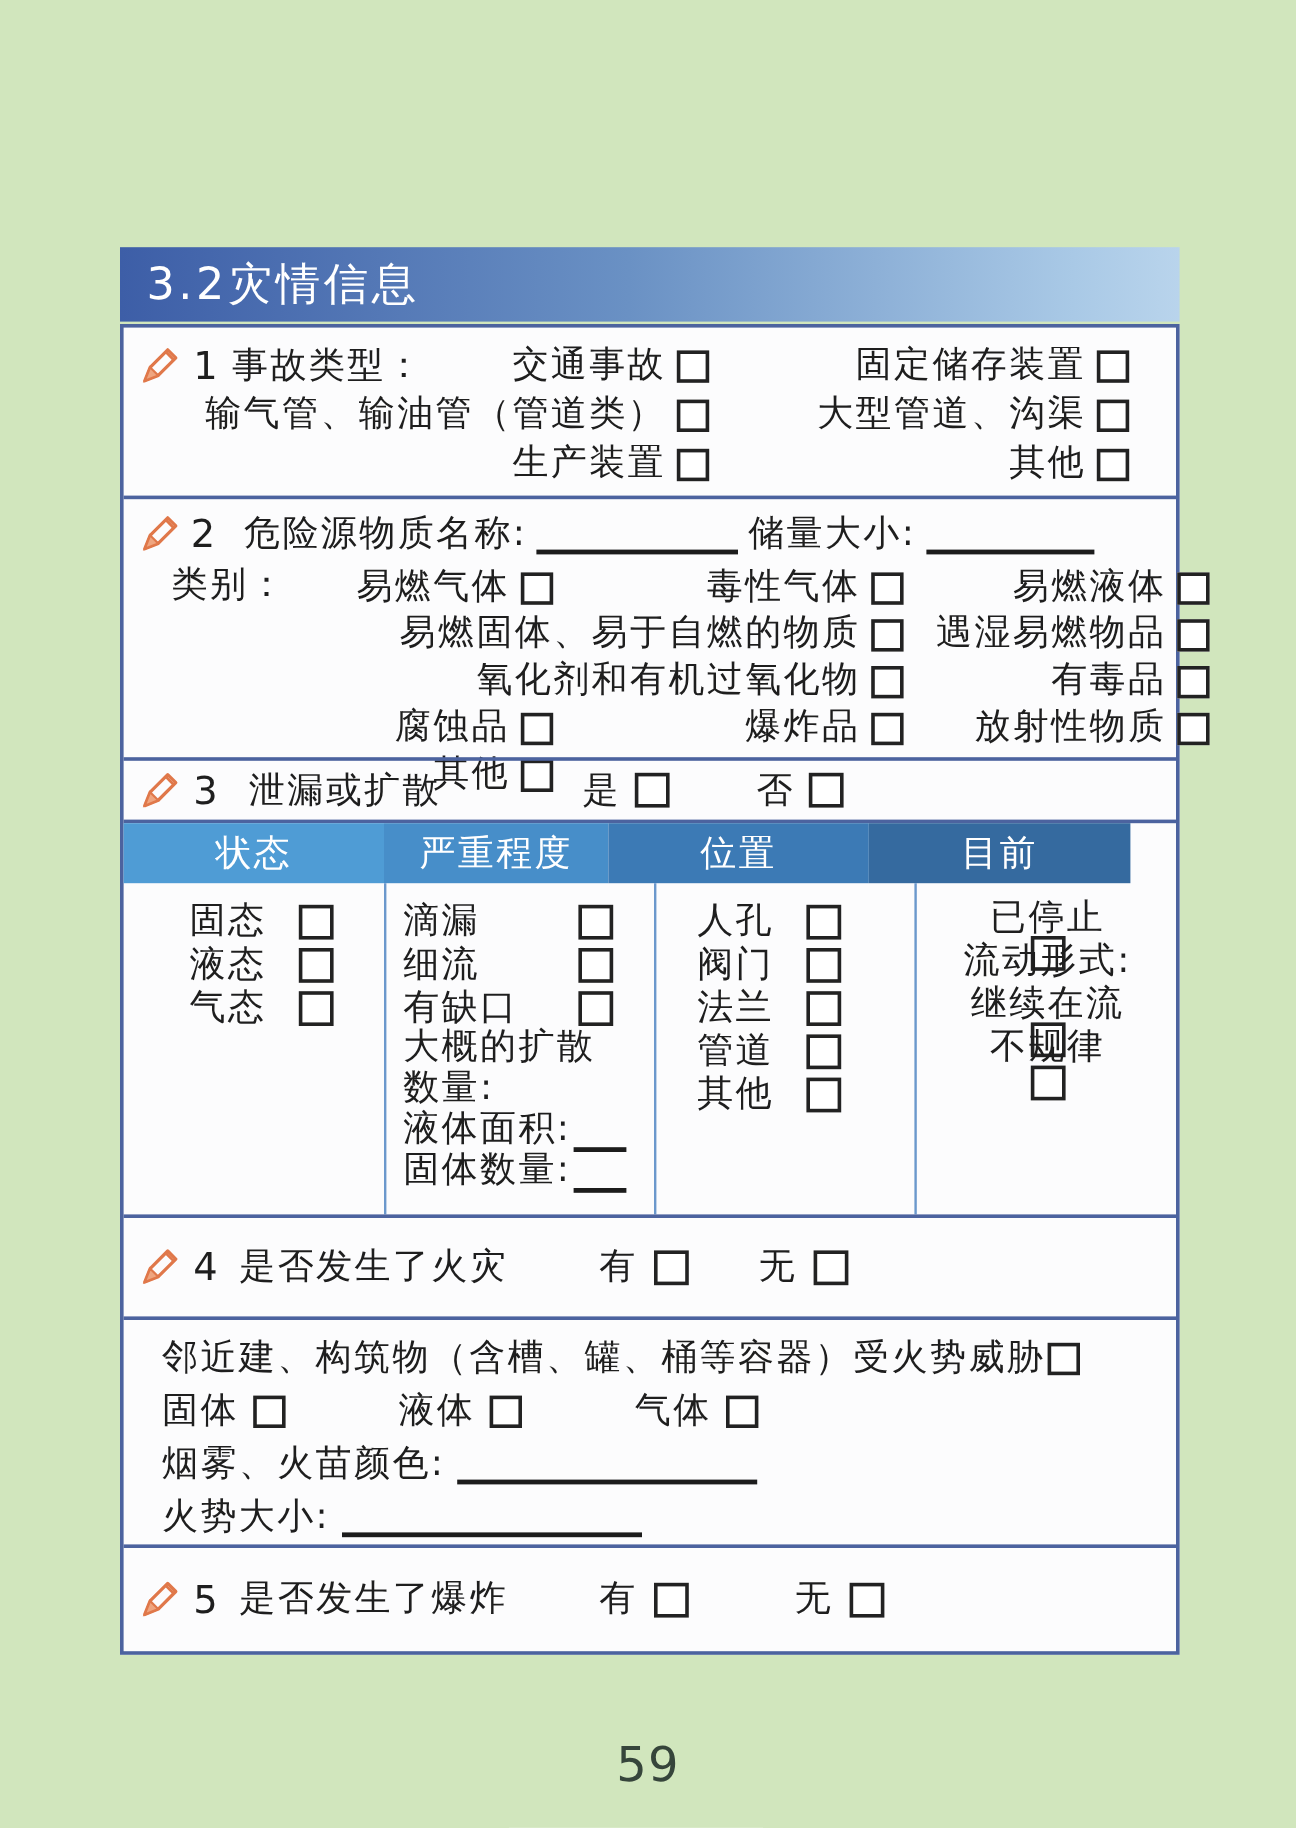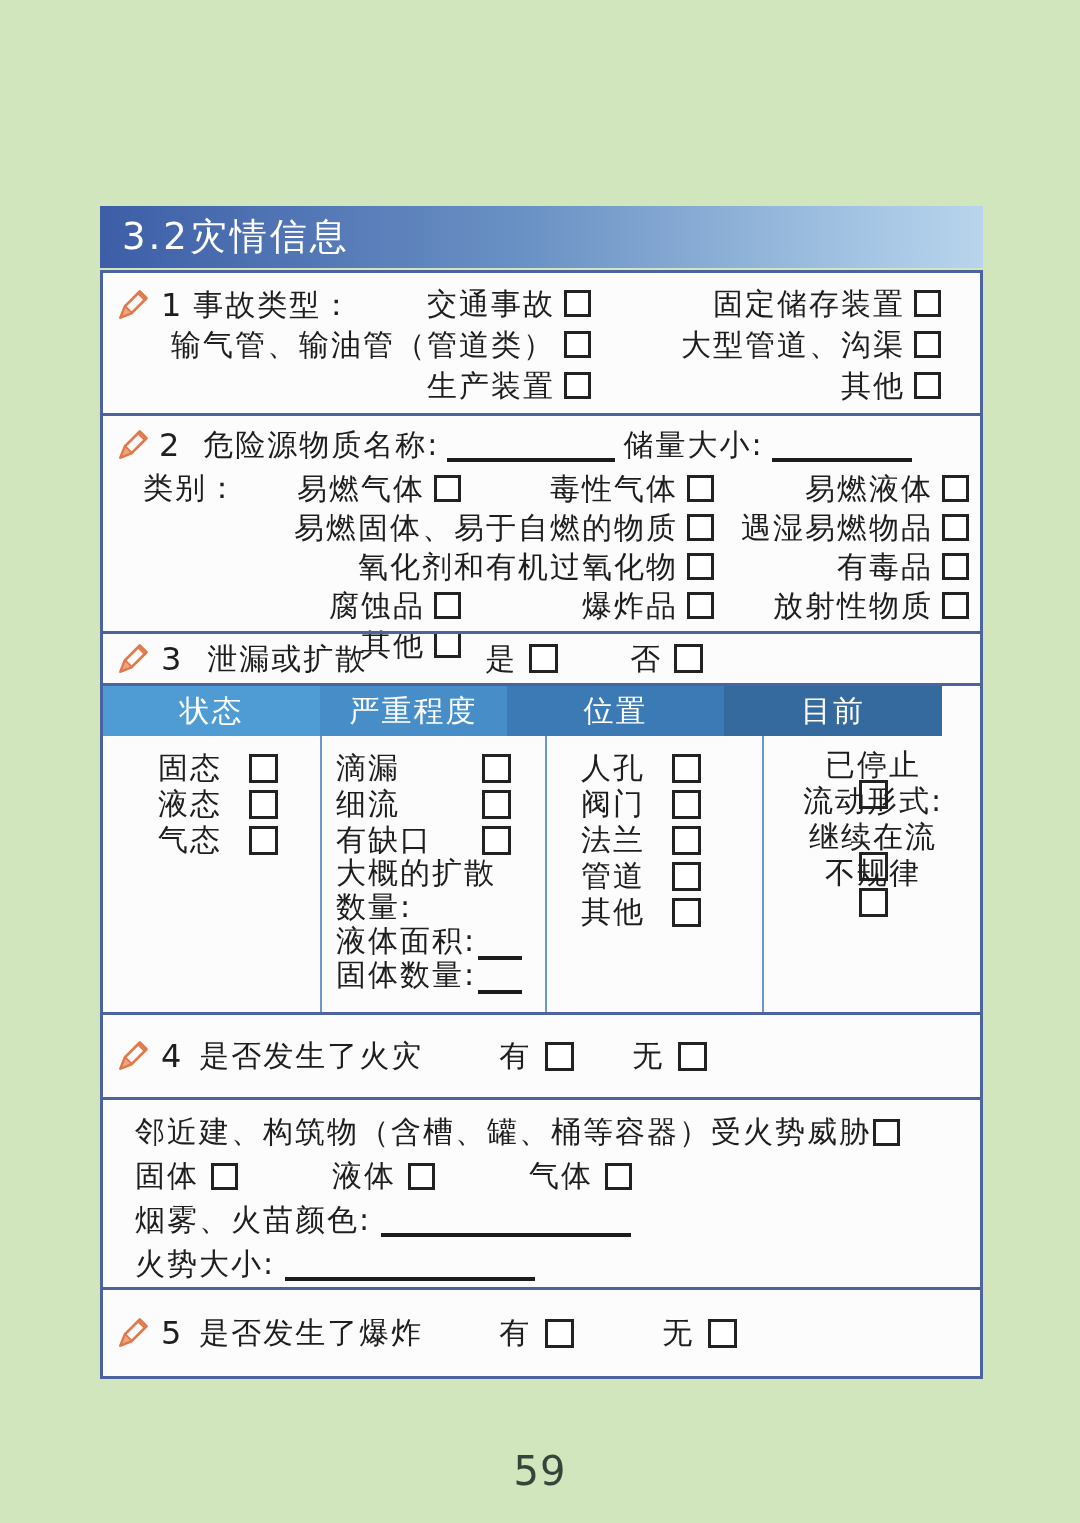--- a/index.html
+++ b/index.html
@@ -20,35 +20,35 @@
   .sec.first{border-top:none;}
 
   .lbl{white-space:nowrap;line-height:1;}
   .num{font-size:32px;line-height:1;}
   .cb{display:inline-block;width:27px;height:27px;border:3px solid #222;
       background:#fff;flex:none;box-sizing:border-box;}
   .cb.big{width:29px;height:29px;}
   .blank{display:inline-block;height:30px;border-bottom:4px solid #1c1c1c;flex:none;}
   .pencil{width:36px;height:36px;flex:none;}
 
-  .seg{display:flex;justify-content:flex-end;align-items:center;gap:9px;flex:none;}
+  .seg{display:flex;justify-content:flex-end;align-items:flex-end;gap:9px;flex:none;}
 
   
   .sec-s1{height:140px;padding-top:10px;}
   .prefix{position:absolute;display:flex;align-items:center;gap:10px;}
   .p1{left:12px;top:14px;}
   .s1line{display:flex;align-items:center;height:41px;}
   .s1a{width:488px;} .s1b{width:322px;padding-left:28px;}
 
   
   .sec-s2{height:218px;padding-top:4px;}
   .s2line1{display:flex;align-items:center;height:49px;padding-left:12px;gap:8px;}
   .s2line{display:flex;align-items:center;height:39px;position:relative;}
   .s2p{position:absolute;left:40px;top:4px;}
-  .s2a{width:358px;} .s2b{width:253px;} .s2c{width:255px;}
+  .s2a{width:358px;} .s2b{width:253px;margin-left:39px;} .s2c{width:255px;}
 
   
   .sec-s3{height:52px;display:flex;align-items:center;padding-left:12px;gap:10px;}
   .g-yes{display:flex;align-items:center;gap:12px;margin-left:108px;}
   .g-no{display:flex;align-items:center;gap:12px;margin-left:62px;}
 
   
   .thead{display:flex;height:50px;border-top:3px solid #4c639f;}
   .th{display:flex;align-items:center;justify-content:center;color:#fff;
       box-sizing:border-box;}

